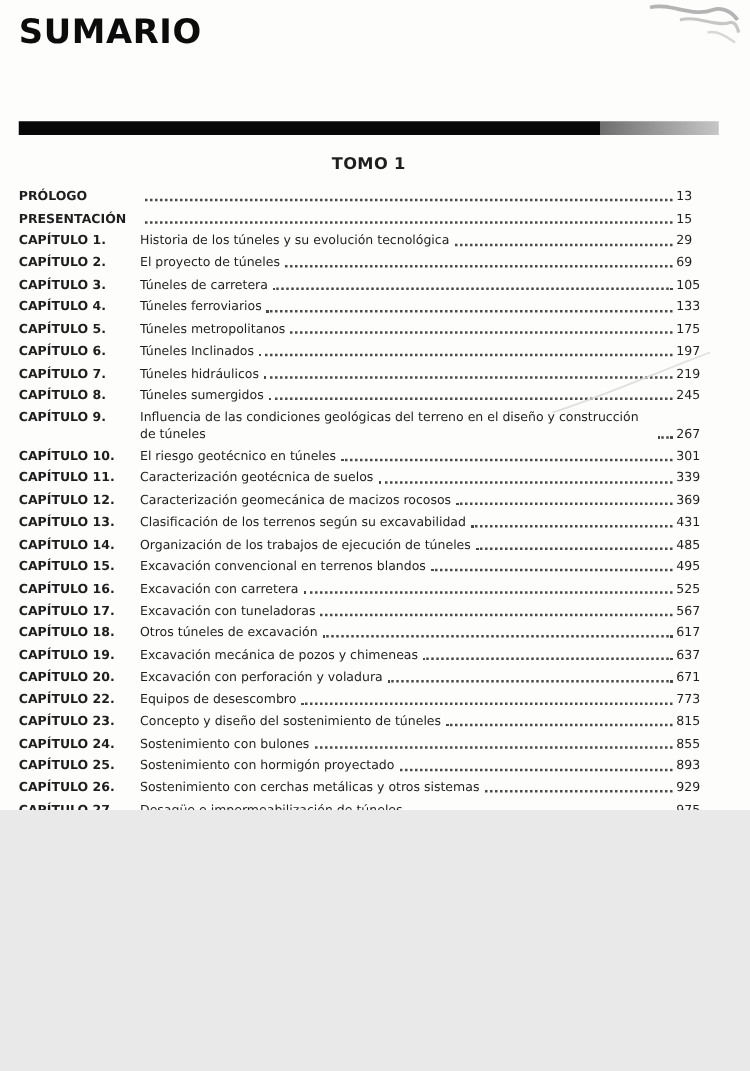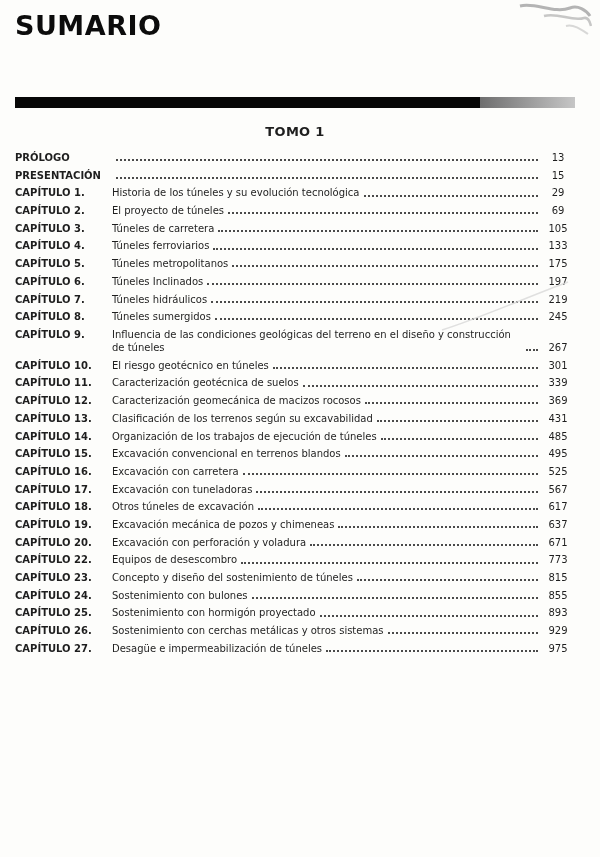--- a/index.html
+++ b/index.html
@@ -1,20 +1,20 @@
 <!DOCTYPE html>
 <html><head>
 <meta charset="utf-8">
 <style>
   * { box-sizing: border-box; margin: 0; padding: 0; }
   html, body { background: #e9e9e9; }
   .page {
     position: relative;
     width: 600px;
-    height: 857px;
+    height: 648px;
     margin: 0 auto;
     background: #fdfdfb;
     font-family: "DejaVu Sans", "Liberation Sans", sans-serif;
     color: #1e1e1e;
     padding: 10px 25px 0 15px;
     overflow: hidden;
     box-shadow: 0 0 4px rgba(0,0,0,.2);
   }
   .doc-title {
     font-size: 27px;
@@ -41,21 +41,21 @@
   }
   .entry .text { flex: 0 1 auto; padding-left: 97px; text-indent: -97px; }
   .lbl { font-weight: bold; }
   .lbl.fixed { display: inline-block; width: 97px; text-indent: 0; }
   .dots {
     flex: 1 1 auto;
     min-width: 12px;
     border-bottom: 2px dotted #4a4a4a;
     margin: 0 3px 3px 4px;
   }
-  .page-num { min-width: 34px; text-align: center; white-space: nowrap; }
+  .page-num { min-width: 34px; text-align: left; white-space: nowrap; }
   .smudge { position: absolute; top: 0; right: 8px; }
   .scanline { position: absolute; top: 278px; right: 30px; }
 </style>
 </head>
 <body>
 
 <div class="page">
 
   <svg class="smudge" width="78" height="42" viewBox="0 0 78 42">
     <path d="M6 6 C 22 2, 40 14, 56 8 C 64 5, 72 10, 76 16" stroke="#8d8d8d" stroke-width="3" fill="none" opacity="0.65"></path>

